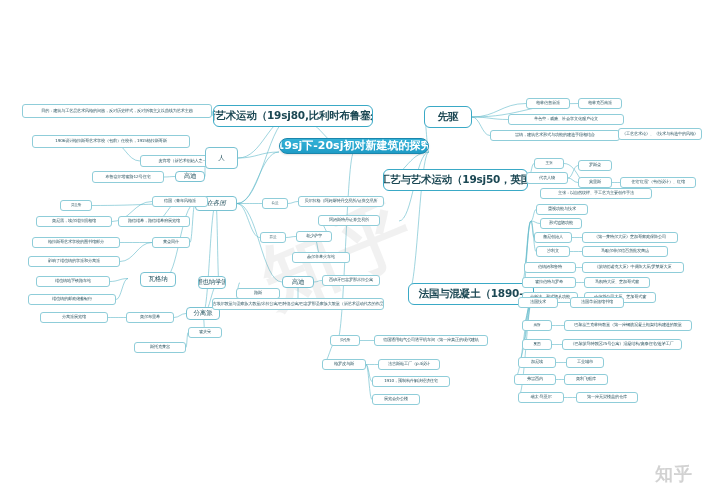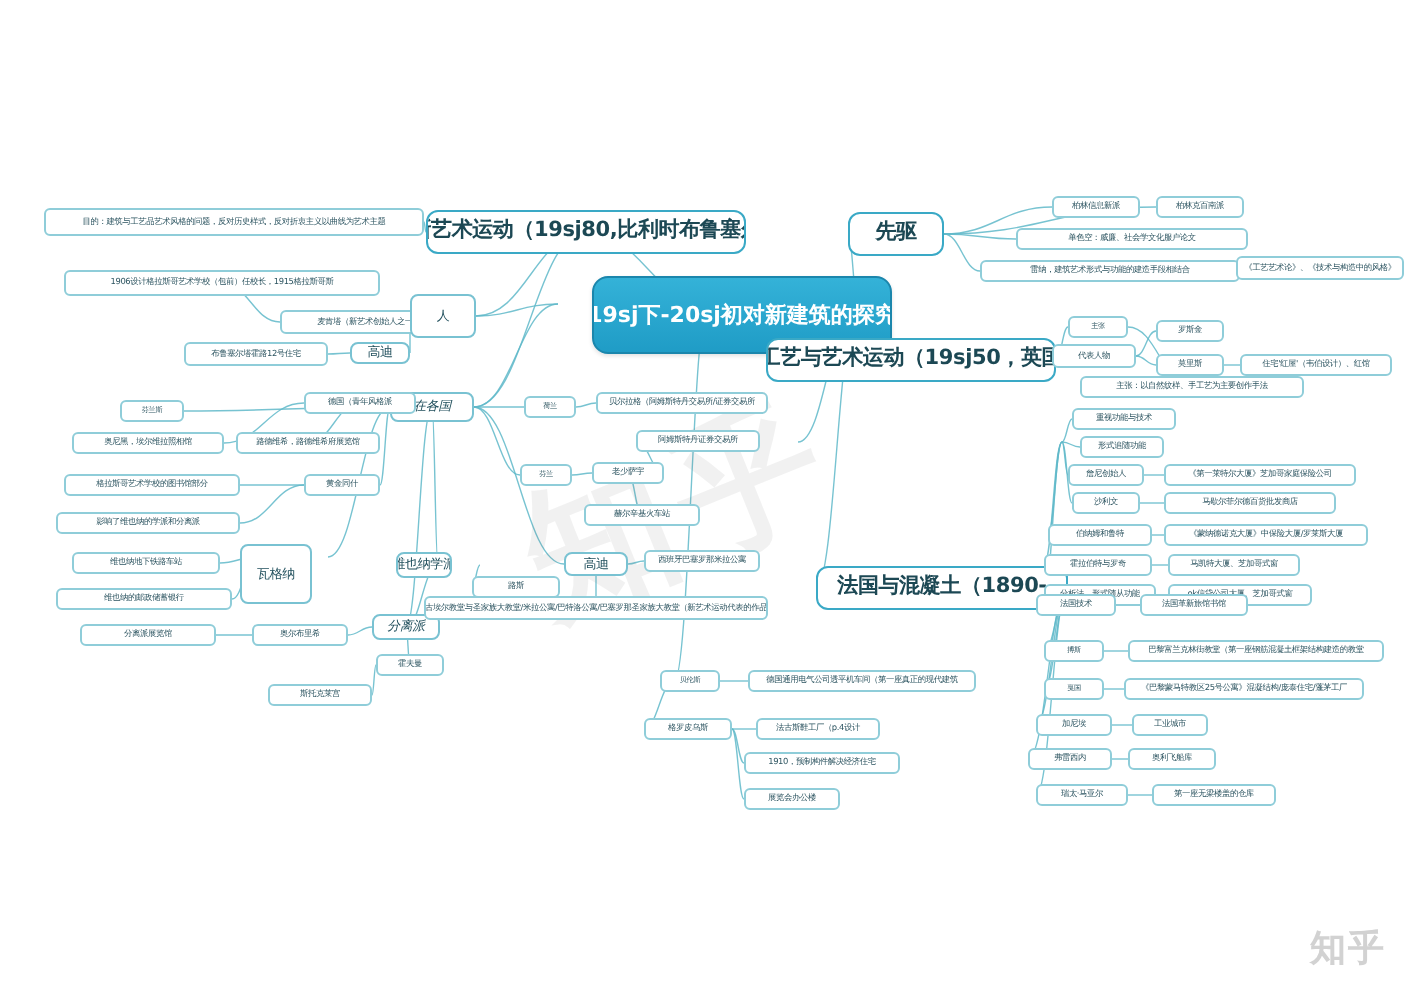--- a/index.html
+++ b/index.html
@@ -194,45 +194,45 @@
       <path d="M366,364.5 C371.4,364.5 372.6,364.5 378,364.5" fill="none" stroke="#5fb8c9" stroke-width="0.7" opacity="0.85"></path>
       <path d="M366,364.5 C368.7,364.5 369.3,381.5 372,381.5" fill="none" stroke="#5fb8c9" stroke-width="0.7" opacity="0.85"></path>
       <path d="M366,364.5 C368.7,364.5 369.3,399.5 372,399.5" fill="none" stroke="#5fb8c9" stroke-width="0.7" opacity="0.85"></path>
     </svg>
 
   <div class="watermark-center">知乎</div>
 
   <div class="watermark-brand">
     <span class="wm-logo">知乎</span>
   </div>
-<div class="node root" style="left: 296px; top: 138px; width: 150px; height: 39px;">19sj下-20sj初对新建筑的探究</div>
+<div class="node root" style="left: 279px; top: 138px; width: 150px; height: 16px;">19sj下-20sj初对新建筑的探究</div>
     <div class="node l1" style="left: 213px; top: 105px; width: 160px; height: 22px;">新艺术运动（19sj80,比利时布鲁塞尔</div>
     <div class="node l1" style="left: 424px; top: 106px; width: 48px; height: 22px;">先驱</div>
     <div class="node l1" style="left: 383px; top: 169px; width: 145px; height: 22px;">工艺与艺术运动（19sj50，英国</div>
     <div class="node l1" style="left: 408px; top: 283px; width: 126px; height: 22px;">法国与混凝土（1890-</div>
     <div class="node l3" style="left: 22px; top: 104px; width: 190px; height: 14px;">目的：建筑与工艺品艺术风格的问题，反对历史样式，反对折衷主义以曲线为艺术主题</div>
     <div class="node l3" style="left: 32px; top: 135px; width: 158px; height: 13px;">1906设计格拉斯哥艺术学校（包前）任校长，1915格拉斯哥斯</div>
     <div class="node l3" style="left: 140px; top: 155px; width: 85px; height: 12px;">麦肯塔（新艺术创始人之一</div>
     <div class="node l2" style="left: 205px; top: 147px; width: 33px; height: 22px;">人</div>
     <div class="node l3" style="left: 92px; top: 171px; width: 72px; height: 12px;">布鲁塞尔塔霍路12号住宅</div>
     <div class="node l2" style="left: 175px; top: 171px; width: 30px; height: 11px;">高迪</div>
     <div class="node l2" style="left: 195px; top: 196px; width: 42px; height: 15px; font-style: italic;">在各国</div>
     <div class="node l3 xs" style="left: 60px; top: 200px; width: 32px; height: 11px;">芬兰斯</div>
     <div class="node l3" style="left: 152px; top: 196px; width: 56px; height: 11px;">德国（青年风格派</div>
     <div class="node l3" style="left: 36px; top: 216px; width: 76px; height: 11px;">奥尼黑，埃尔维拉照相馆</div>
     <div class="node l3" style="left: 118px; top: 216px; width: 72px; height: 11px;">路德维希，路德维希府展览馆</div>
     <div class="node l3" style="left: 32px; top: 237px; width: 88px; height: 11px;">格拉斯哥艺术学校的图书馆部分</div>
     <div class="node l3" style="left: 152px; top: 237px; width: 38px; height: 11px;">黄金同什</div>
     <div class="node l3" style="left: 28px; top: 256px; width: 92px; height: 11px;">影响了维也纳的学派和分离派</div>
     <div class="node l3" style="left: 36px; top: 276px; width: 74px; height: 11px;">维也纳地下铁路车站</div>
-    <div class="node l2" style="left: 120px; top: 272px; width: 36px; height: 30px;">瓦格纳</div>
+    <div class="node l2" style="left: 140px; top: 272px; width: 36px; height: 15px;">瓦格纳</div>
     <div class="node l3" style="left: 28px; top: 294px; width: 88px; height: 11px;">维也纳的邮政储蓄银行</div>
     <div class="node l3" style="left: 40px; top: 312px; width: 68px; height: 11px;">分离派展览馆</div>
     <div class="node l3" style="left: 126px; top: 312px; width: 48px; height: 11px;">奥尔布里希</div>
-    <div class="node l2" style="left: 186px; top: 307px; width: 34px; height: 13px; font-style: italic;">分离派</div>
+    <div class="node l2" style="left: 186px; top: 307px; width: 34px; height: 13px;">分离派</div>
     <div class="node l3" style="left: 188px; top: 327px; width: 34px; height: 11px;">霍夫曼</div>
     <div class="node l3" style="left: 134px; top: 342px; width: 52px; height: 11px;">斯托克莱宫</div>
     <div class="node l2" style="left: 198px; top: 276px; width: 28px; height: 13px;">维也纳学派</div>
     <div class="node l3" style="left: 236px; top: 288px; width: 44px; height: 11px;">路斯</div>
     <div class="node l3 xs" style="left: 262px; top: 198px; width: 26px; height: 11px;">荷兰</div>
     <div class="node l3" style="left: 298px; top: 196px; width: 86px; height: 11px;">贝尔拉格（阿姆斯特丹交易所/证券交易所</div>
     <div class="node l3 xs" style="left: 260px; top: 232px; width: 26px; height: 11px;">芬兰</div>
     <div class="node l3" style="left: 296px; top: 231px; width: 36px; height: 11px;">老少萨宇</div>
     <div class="node l3" style="left: 318px; top: 215px; width: 62px; height: 11px;">阿姆斯特丹证券交易所</div>
     <div class="node l3" style="left: 292px; top: 252px; width: 58px; height: 11px;">赫尔辛基火车站</div>

